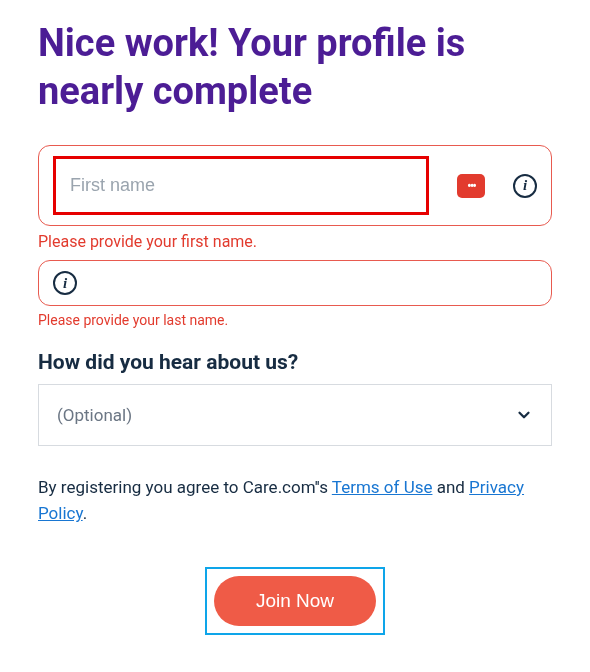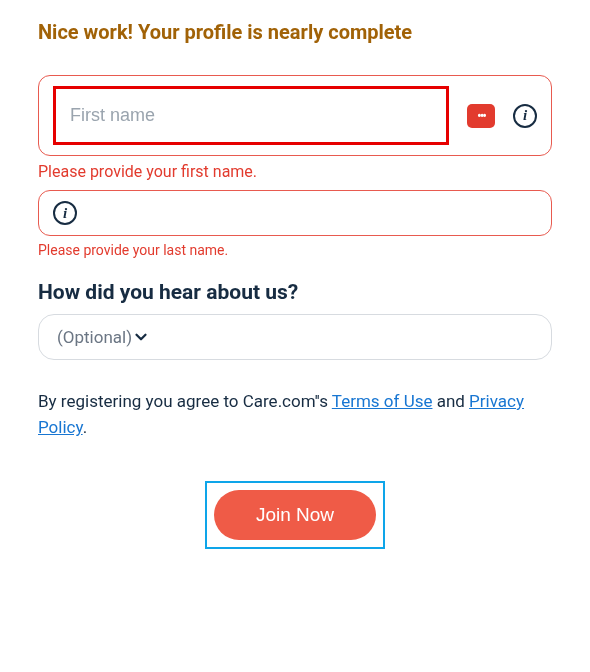--- a/index.html
+++ b/index.html
@@ -3,33 +3,33 @@
   <meta charset="utf-8">
   <style>
     * { margin: 0; padding: 0; box-sizing: border-box; }
     body {
       font-family: -apple-system, BlinkMacSystemFont, 'Segoe UI', Roboto, Helvetica, Arial, sans-serif;
       padding: 20px 38px;
       width: 590px;
       color: #172c42;
     }
     .heading {
-      font-size: 20px;
+      font-size: 38px;
       font-weight: 700;
-      color: #a16207;
+      color: #4c1d95;
       line-height: 1.25;
       margin-bottom: 30px;
     }
     .field-wrapper {
       border: 1px solid #e85a4f;
       border-radius: 12px;
       padding: 10px 14px;
       display: flex;
       align-items: center;
-      gap: 18px;
+      gap: 28px;
       margin-bottom: 6px;
       position: relative;
     }
     .highlight-box {
       border: 3px solid #e60000;
       padding: 6px 10px;
       flex: 1;
     }
     .text-input {
       border: none;
@@ -82,24 +82,25 @@
       margin-bottom: 22px;
     }
     .question-label {
       font-size: 21px;
       font-weight: 700;
       color: #172c42;
       margin-bottom: 10px;
     }
     .select-wrapper {
       border: 1px solid #d7dbe0;
-      border-radius: 16px;
-      padding: 12px 18px;
+      border-radius: 0;
+      padding: 20px 18px;
       display: flex;
       align-items: center;
+      justify-content: space-between;
       margin-bottom: 28px;
       cursor: pointer;
     }
     .select-text {
       color: #6b7684;
       font-size: 17px;
     }
     .chevron {
       width: 18px;
       height: 18px;

